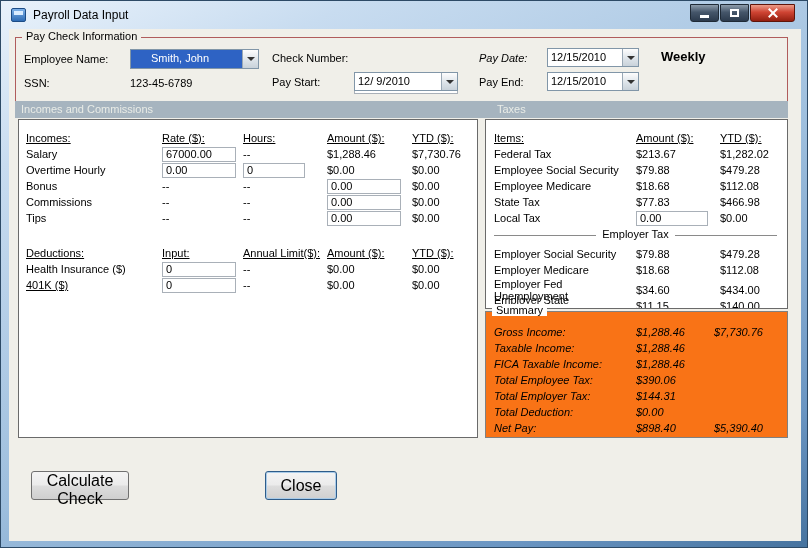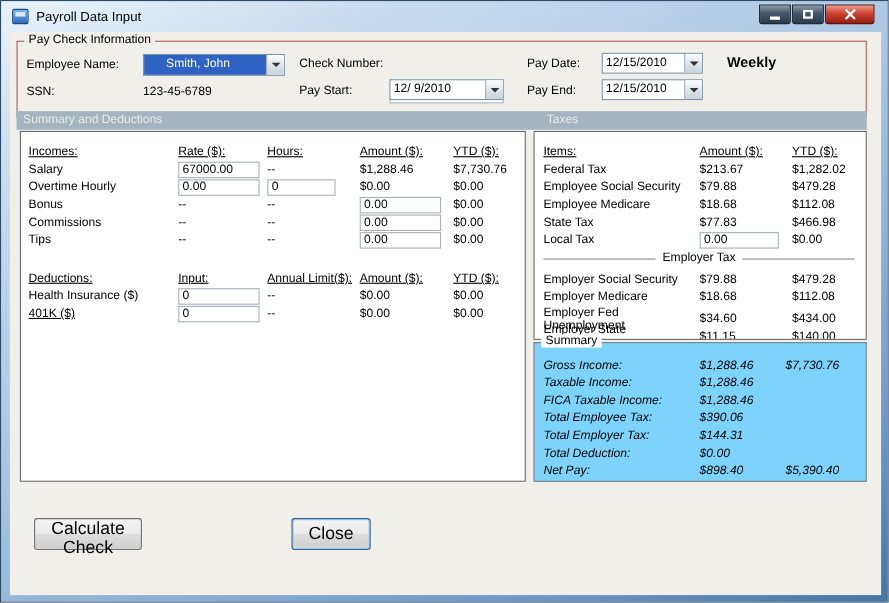--- a/index.html
+++ b/index.html
@@ -33,21 +33,21 @@
   .client { position:absolute; left:8px; top:28px; width:792px; height:512px;
     background:#f0efe9; font-size:11px; color:#000; }
   
   .groupbox { position:absolute; border:1px solid #b05c5c; }
   .group-label { position:absolute; top:-8px; left:6px; background:#f0efe9; padding:0 4px;
     font-size:11px; }
   .g-paycheck { left:6px; top:8px; width:773px; height:70px; }
   .flabel { position:absolute; font-size:11px; white-space:pre; }
   .f-empname-lbl { left:8px; top:15px; }
   .f-checknum-lbl { left:256px; top:14px; }
-  .f-paydate-lbl { left:463px; top:14px; }
+  .f-paydate-lbl { left:463px; top:14px;font-style:italic; }
   .f-ssn-lbl { left:8px; top:39px; }
   .f-ssn-val { left:114px; top:39px; }
   .f-paystart-lbl { left:256px; top:38px; }
   .f-payend-lbl { left:463px; top:38px; }
   .f-weekly { left:645px; top:11px; font-size:13px; font-weight:bold; }
   .combo { position:absolute; display:flex; background:#fff; border:1px solid #8196a8; }
   .combo .val { flex:1; font-size:11px; line-height:17px; padding-left:3px; white-space:pre;
     overflow:hidden; }
   .combo .val.sel { background:#2e63c4; color:#fff;padding-left:20px; }
   .arrow-btn { width:16px; border-left:1px solid #9aa8b5;
@@ -64,21 +64,21 @@
   .f-checknum-input { position:absolute; left:338px; top:10px; width:104px; height:19px;margin-top:27px; }
   
   .band { position:absolute; left:6px; top:72px; width:773px; height:17px; background:#a6b4bf; }
   .band span { position:absolute; top:2px; font-size:11px; color:#e9ece7; }
   .band-left { left:6px; }
   .band-right { left:482px; }
   
   .panel { position:absolute; background:#fff; border:1px solid #6a6a6a; overflow:hidden; }
   .p-incomes { left:9px; top:90px; width:460px; height:319px; padding:10px 0 0 7px; }
   .p-taxes { left:476px; top:90px; width:303px; height:190px; padding:10px 0 0 8px; }
-  .g-summary { left:476px; top:282px; width:303px; height:127px; background:#7dd3fc;
+  .g-summary { left:476px; top:282px; width:303px; height:127px; background:#f97316;
     border:1px solid #808080; padding:12px 0 5px 8px; position:absolute; }
   .g-summary .group-label { background:#fff; }
   .trow { display:grid; height:16px; align-items:center; }
   .inc-cols { grid-template-columns:136px 81px 84px 85px 1fr; }
   .tax-cols { grid-template-columns:142px 84px 1fr; }
   .sum-cols { grid-template-columns:142px 78px 1fr;font-style:italic; }
   .u { text-decoration:underline; }
   .ded-head { margin-top:19px; }
   .link { text-decoration:underline; cursor:pointer; }
   .w74 { width:74px; } .w62 { width:62px; } .w72 { width:72px; }
@@ -158,21 +158,21 @@
       <span class="flabel f-payend-lbl">Pay End:</span>
       <div class="combo f-payend-combo">
         <span class="val">12/15/2010</span>
         <span class="arrow-btn">
             <i class="tri"></i>
           </span>
       </div>
     </div>
 
     <div class="band">
-      <span class="band-left">Summary and Deductions</span>
+      <span class="band-left">Incomes and Commissions</span>
       <span class="band-right">Taxes</span>
     </div>
 
     <div class="panel p-incomes">
       <div class="trow inc-cols">
         <span class="u">Incomes:</span>
         <span class="u">Rate ($):</span>
         <span class="u">Hours:</span>
         <span class="u">Amount ($):</span>
         <span class="u">YTD ($):</span>

